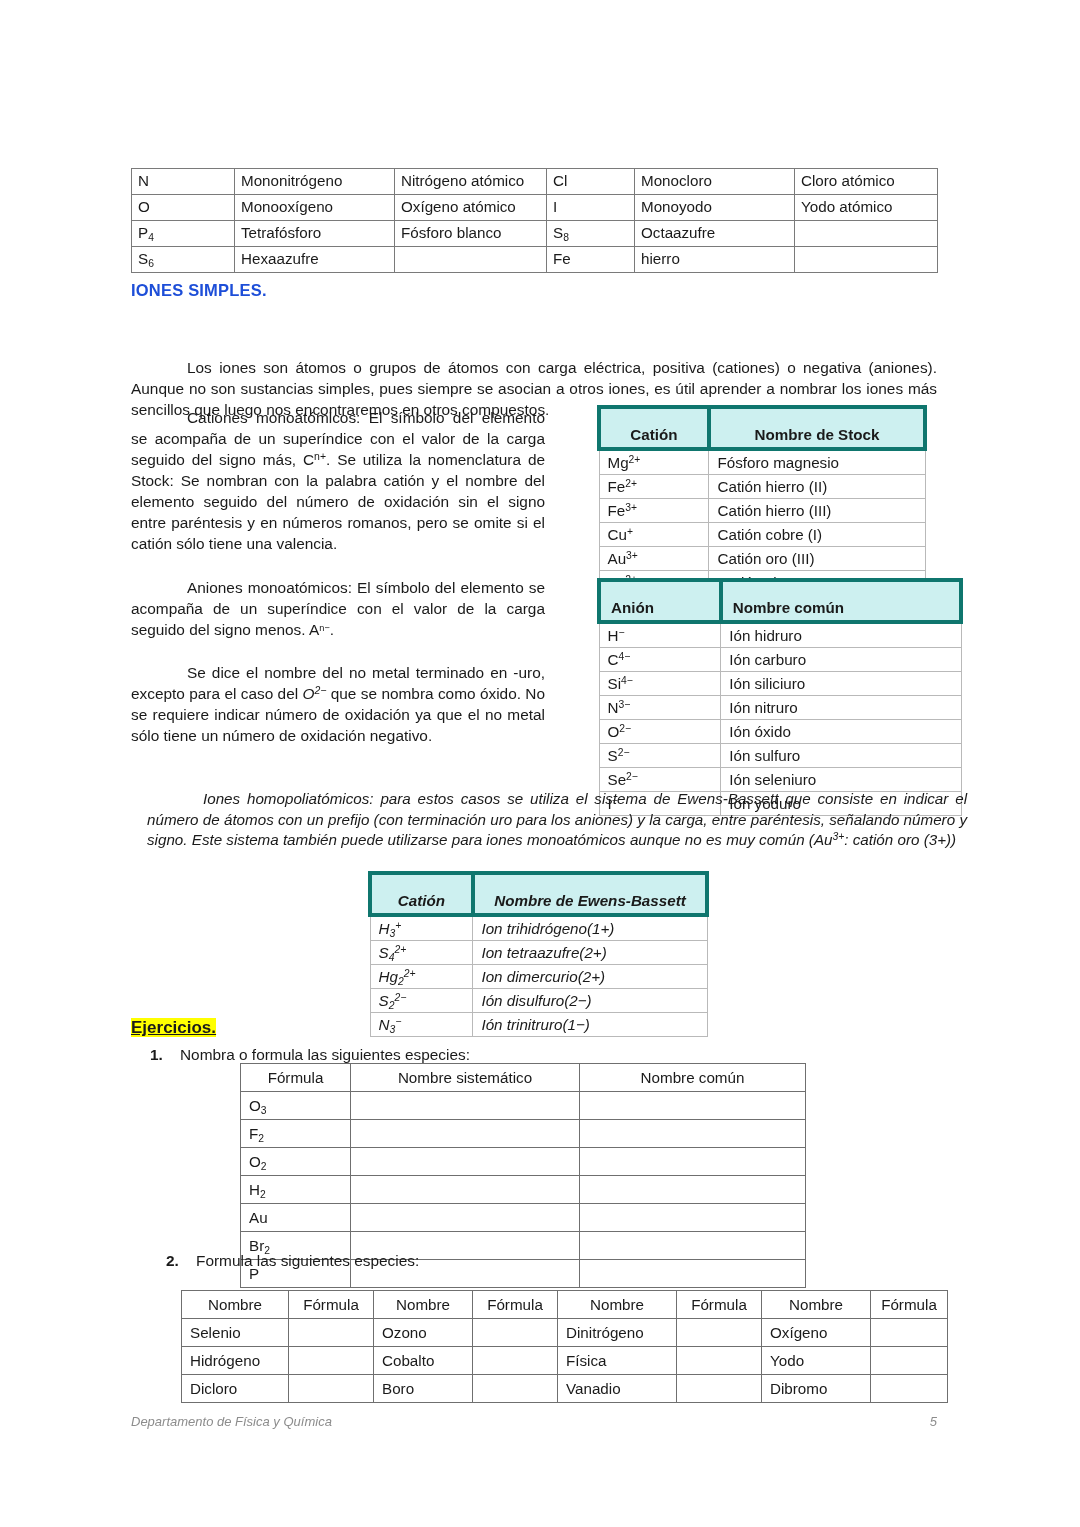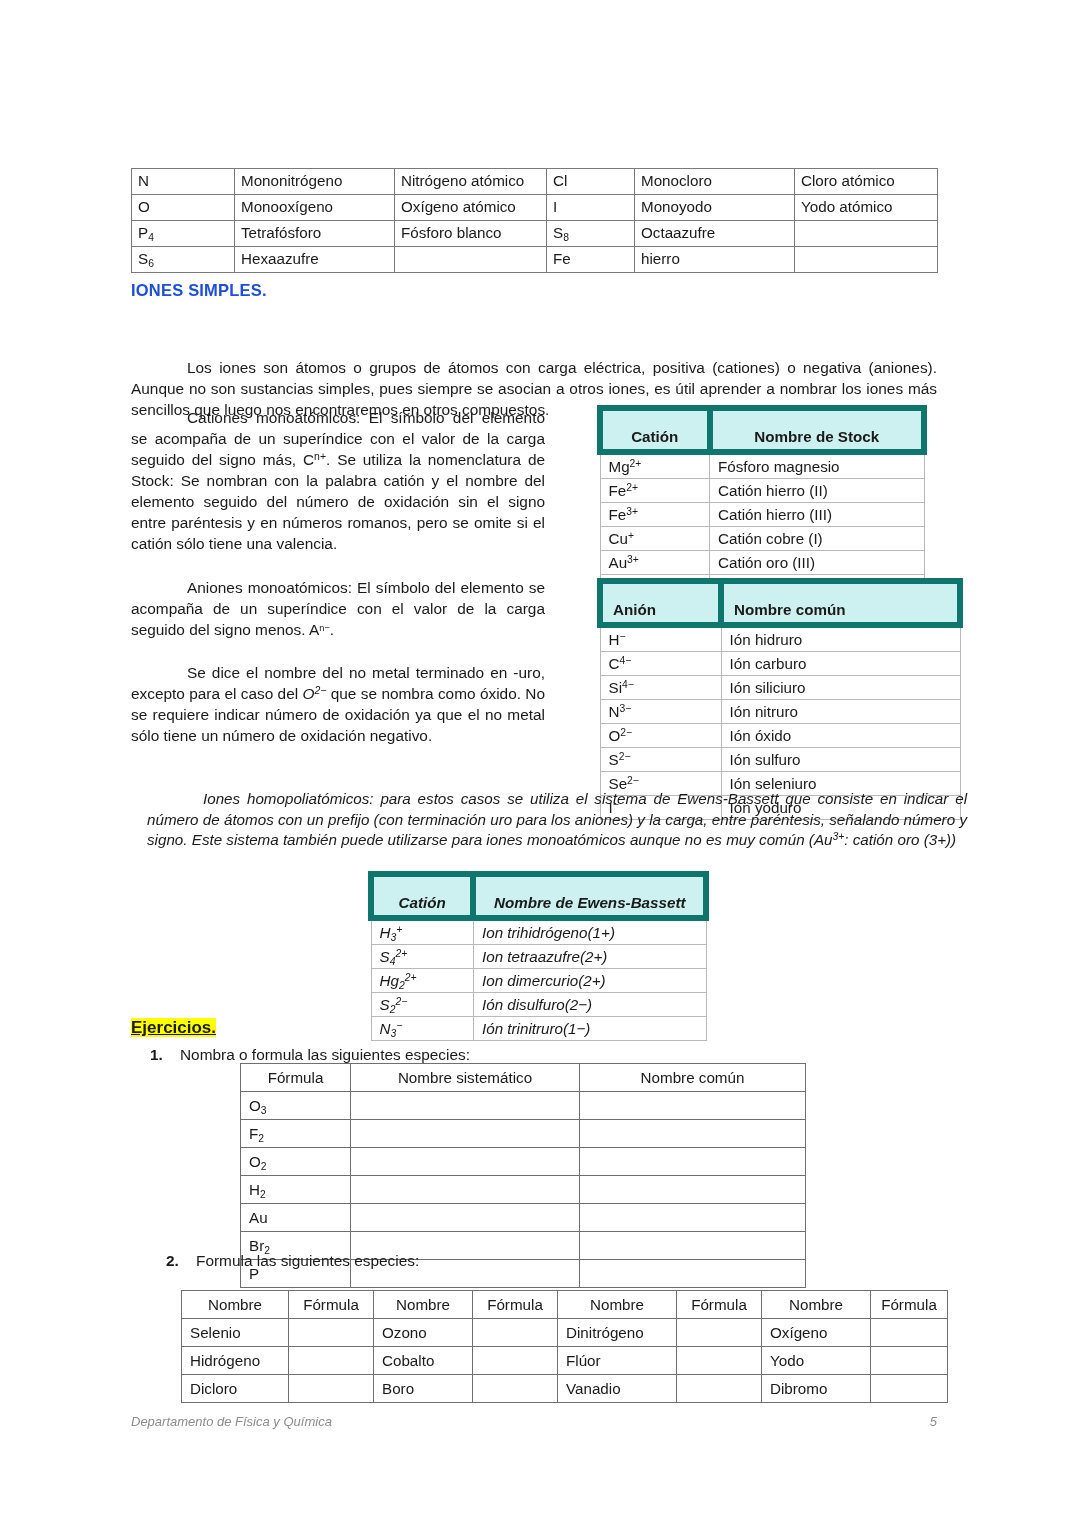--- a/index.html
+++ b/index.html
@@ -70,21 +70,21 @@
   
   .tbl-ion {
     border-collapse: collapse;
     font-size: 15.2px;
     border: 1px solid #9fb7b7;
   }
   .tbl-ion th {
     background: #cdf0f0;
     font-weight: bold;
     text-align: center;
-    border: 6px solid #0f766e;
+    border: 4px solid #0f766e;
     padding: 17px 6px 4px 6px;
     font-size: 15.2px;
   }
   .tbl-ion td {
     border: 1px solid #b9b9b9;
     padding: 2px 6px 3px 8px;
     text-align: left;
     height: 18px;
   }
   .tbl-ion.left-head th { text-align: left; padding-left: 10px; }
@@ -443,21 +443,21 @@
               <td>Dinitrógeno</td>
               <td></td>
               <td>Oxígeno</td>
               <td></td>
             </tr>
             <tr>
               <td>Hidrógeno</td>
               <td></td>
               <td>Cobalto</td>
               <td></td>
-              <td>Flúor</td>
+              <td>Física</td>
               <td></td>
               <td>Yodo</td>
               <td></td>
             </tr>
             <tr>
               <td>Dicloro</td>
               <td></td>
               <td>Boro</td>
               <td></td>
               <td>Vanadio</td>

